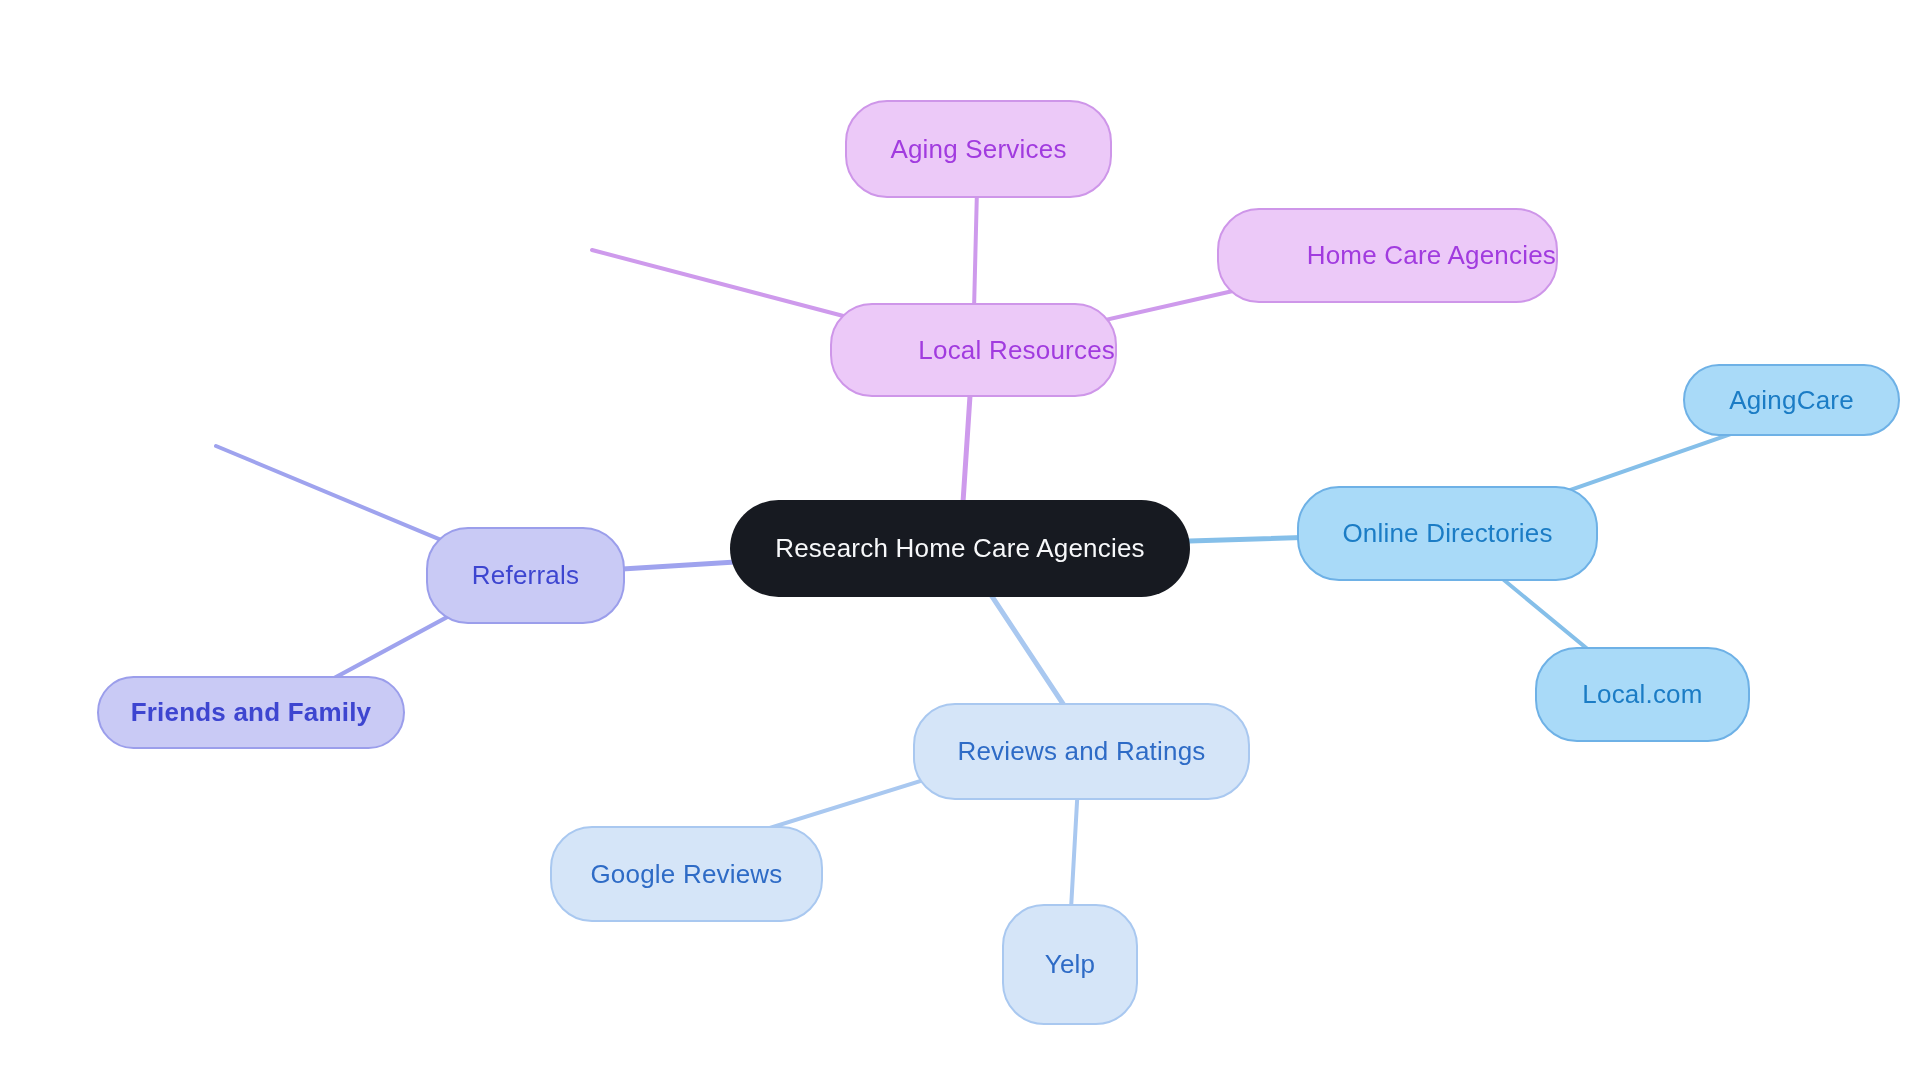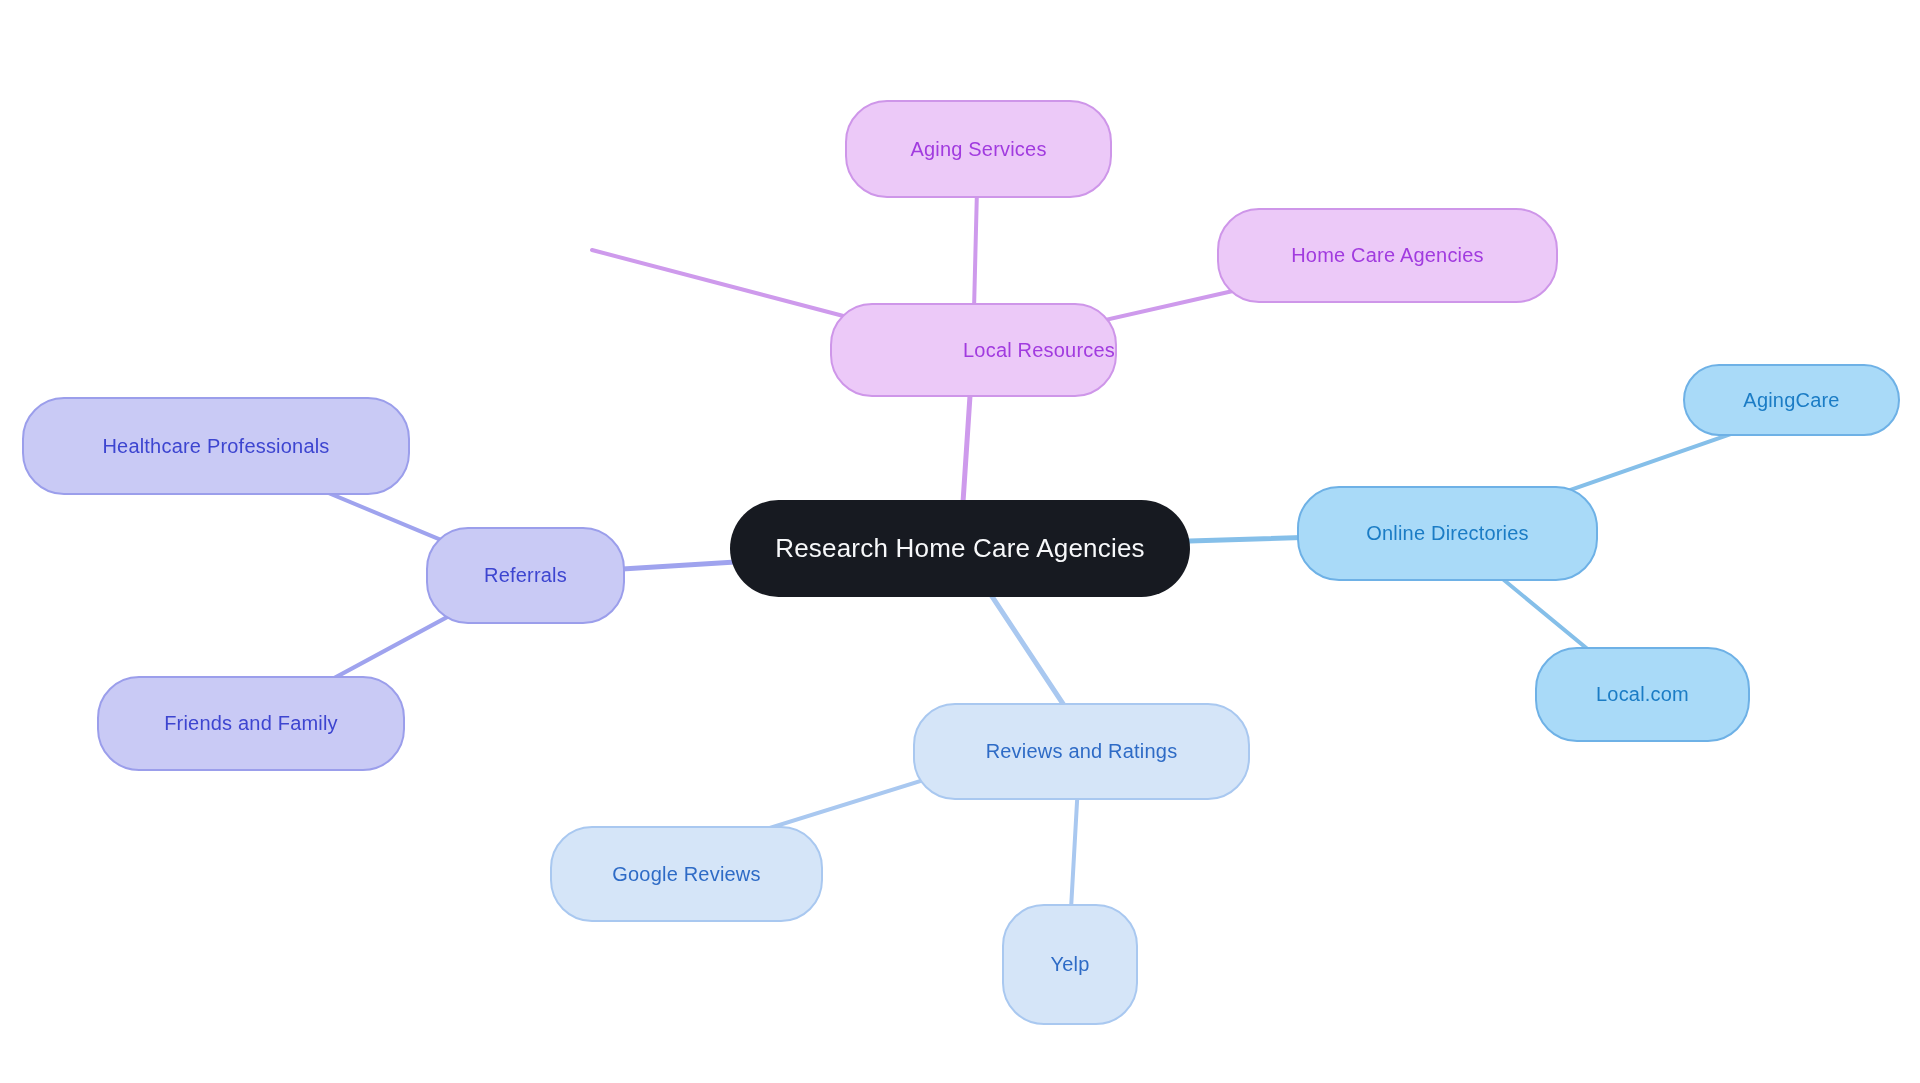--- a/index.html
+++ b/index.html
@@ -31,21 +31,21 @@
   .edge-leaf { stroke-width: 4; fill: none; stroke-linecap: round; }
 
   .node {
     position: absolute;
     display: flex;
     align-items: center;
     justify-content: center;
     text-align: center;
     border-radius: 42px;
     box-sizing: border-box;
-    font-size: 20px;
+    font-size: 26px;
     letter-spacing: 0.2px;
     cursor: pointer;
     white-space: nowrap;
   }
   .node-root {
     background: var(--root-fill);
     color: var(--root-text);
     border-radius: 49px;
     font-size: 26px;
   }
@@ -69,24 +69,24 @@
     border: 2px solid var(--paleblue-border);
     color: var(--paleblue-text);
     margin-top: 20px;
   }
 
   
   #node-root                     { left: 730px;  top: 500px; width: 460px; height: 97px; }
   #node-local-resources          { left: 830px;  top: 303px; width: 287px; height: 94px; justify-content: flex-end; }
   #node-aging-services           { left: 845px;  top: 100px; width: 267px; height: 98px; }
   #node-senior-centers           { left: 457px;  top: 201px; width: 271px; height: 97px; }
-  #node-home-care-agencies       { left: 1217px; top: 208px; width: 341px; height: 95px; }
+  #node-home-care-agencies       { left: 1217px; top: 208px; width: 341px; height: 95px; justify-content: flex-end; }
   #node-referrals                { left: 426px;  top: 527px; width: 199px; height: 97px; }
   #node-healthcare-professionals { left: 22px;   top: 397px; width: 388px; height: 98px; }
-  #node-friends-and-family       { left: 97px;   top: 676px; width: 308px; height: 95px; }
+  #node-friends-and-family       { left: 97px;   top: 676px; width: 308px; height: 73px; font-weight: bold; }
   #node-online-directories       { left: 1297px; top: 486px; width: 301px; height: 95px; }
   #node-agingcare                { left: 1683px; top: 364px; width: 217px; height: 72px; }
   #node-care-com                 { left: 1535px; top: 647px; width: 215px; height: 95px; }
   #node-reviews-and-ratings      { left: 913px;  top: 683px; width: 337px; height: 97px; }
   #node-google-reviews           { left: 550px;  top: 806px; width: 273px; height: 96px; }
   #node-yelp                     { left: 1002px; top: 884px; width: 136px; height: 121px; align-items: center; }
 </style>
 </head>
 <body style="background: rgb(255, 255, 255);">
 
@@ -120,23 +120,20 @@
   <div class="node branch-purple" id="node-aging-services">
     <span>Aging Services</span>
   </div>
   <div class="node branch-purple" id="node-home-care-agencies">
     <span>Home Care Agencies</span>
   </div>
 
   <div class="node branch-periwinkle" id="node-referrals">
     <span>Referrals</span>
   </div>
-  <div class="node branch-periwinkle" id="node-healthcare-professionals">
-    <span>Healthcare Professionals</span>
-  </div>
   <div class="node branch-periwinkle" id="node-friends-and-family">
     <span>Friends and Family</span>
   </div>
 
   <div class="node branch-blue" id="node-online-directories">
     <span>Online Directories</span>
   </div>
   <div class="node branch-blue" id="node-agingcare">
     <span>AgingCare</span>
   </div>

